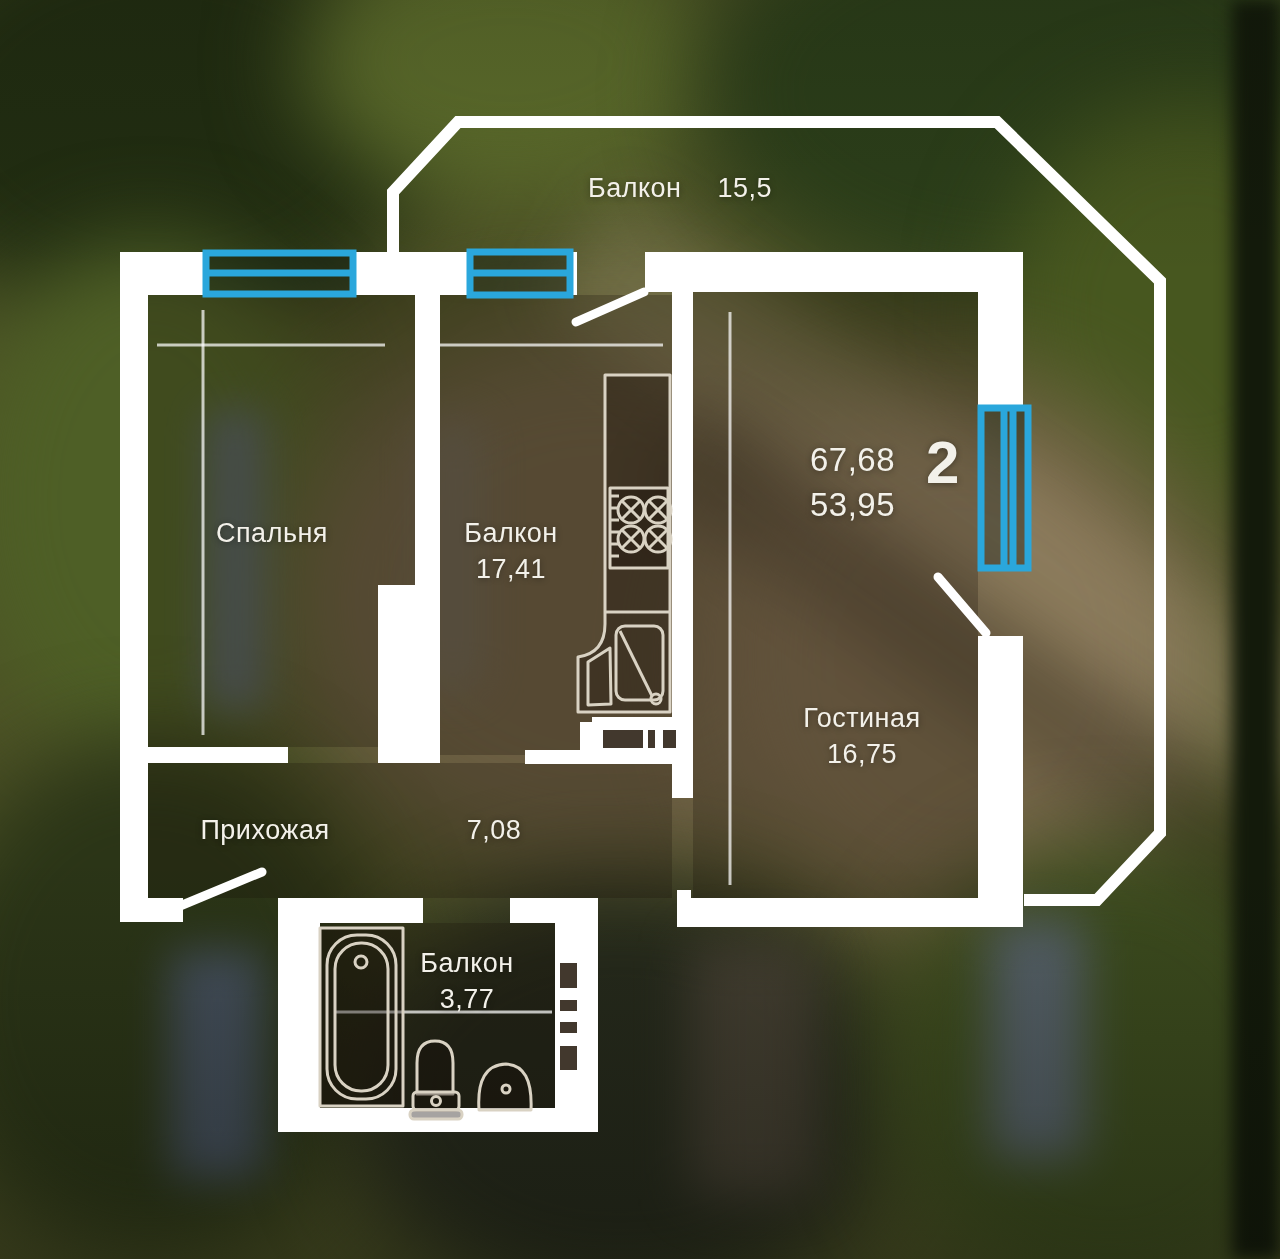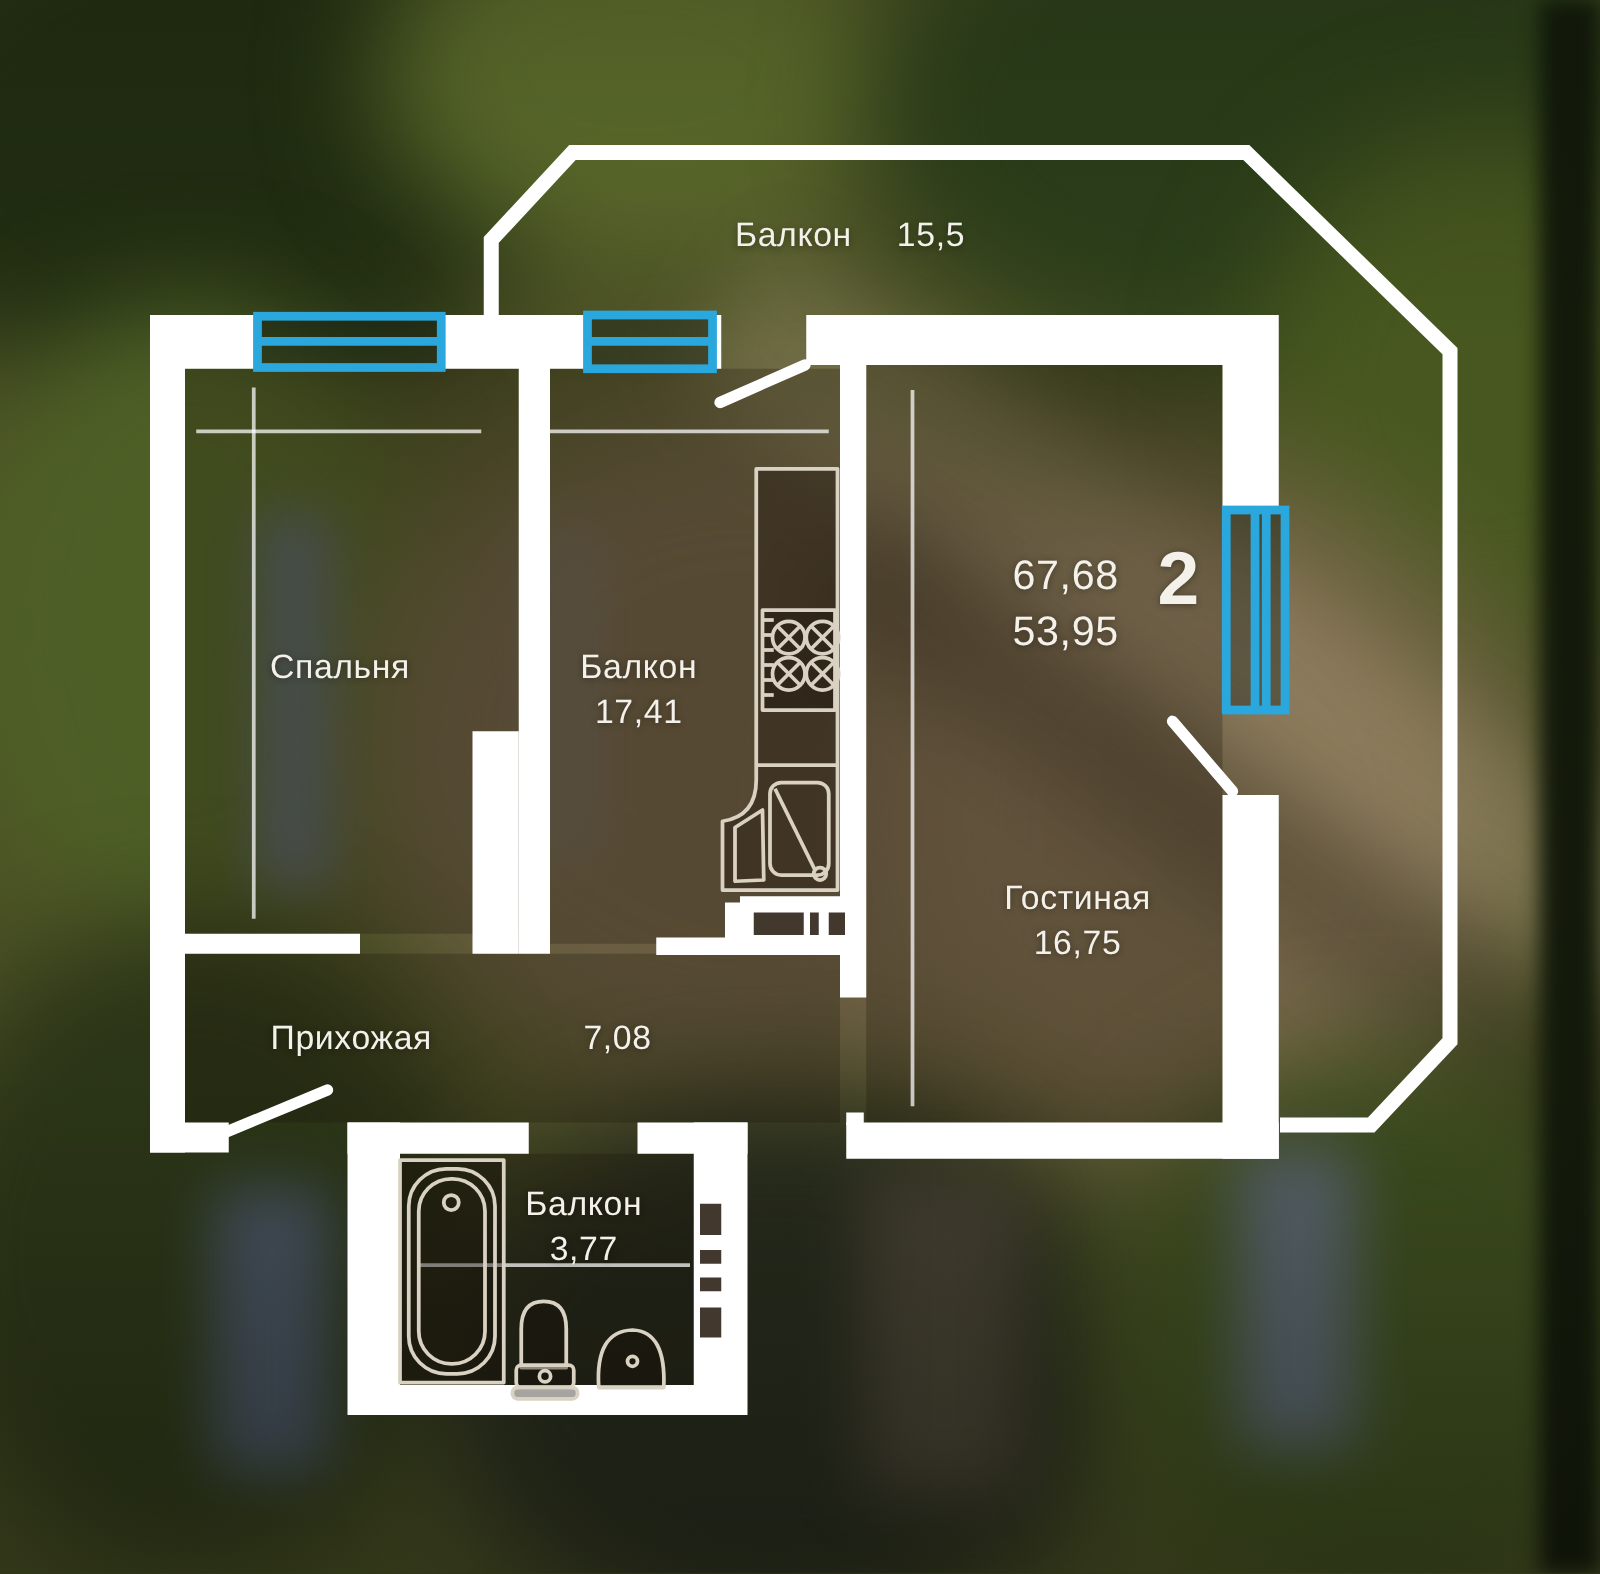--- a/index.html
+++ b/index.html
@@ -182,21 +182,21 @@
     <div>53,95</div>
   </div>
 
   <div class="lbl bignum" style="left:907px;top:432px;width:72px;">2</div>
 
   <div class="lbl" style="left:762px;top:700px;width:200px;">
     <div>Гостиная</div>
     <div>16,75</div>
   </div>
 
-  <div class="lbl" style="left:181px;top:812px;width:200px;text-align:center;">Прихожая</div>
+  <div class="lbl" style="left:165px;top:812px;width:200px;text-align:center;">Прихожая</div>
   <div class="lbl" style="left:444px;top:812px;width:100px;">7,08</div>
 
   <div class="lbl" style="left:367px;top:945px;width:200px;">
     <div>Балкон</div>
     <div>3,77</div>
   </div>
 
 </div>
 
 </body></html>

